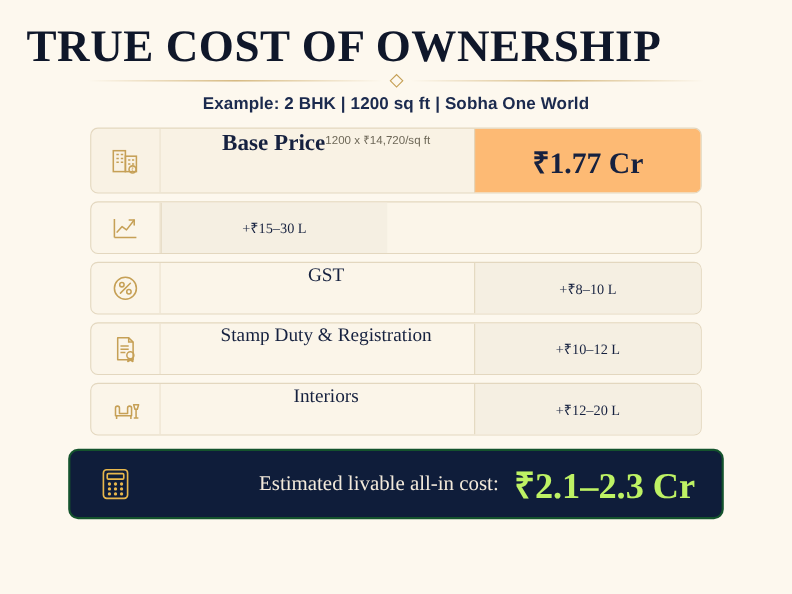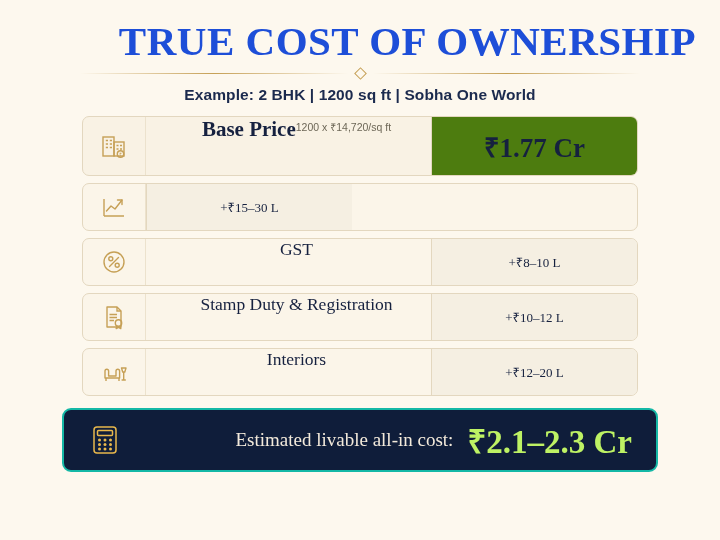--- a/index.html
+++ b/index.html
@@ -17,26 +17,26 @@
     position: relative;
     width: 720px;
     height: 540px;
     background: #fdf8ee;
     box-sizing: border-box;
     padding: 14px 24px 10px 24px;
   }
 
   
   .title {
-    text-align: right;
+    text-align: left;
     font-family: "Liberation Serif", serif;
     font-weight: bold;
     font-size: 41px;
     letter-spacing: 0.5px;
-    color: #1d4ed8;
+    color: #0f172a;
     margin: 6px 0 4px 0;
     line-height: 1.05;
   }
 
   
   .divider {
     display: flex;
     align-items: center;
     justify-content: center;
     gap: 8px;
@@ -123,32 +123,32 @@
     display: flex;
     align-items: center;
     justify-content: center;
     background: #f5efe2;
     border-left: 1px solid #e3d7bf;
     font-family: "Liberation Serif", serif;
     font-size: 13px;
     color: #16213f;
   }
   .row.hero .value-cell {
-    background: #4d7c0f;
+    background: #fdba74;
     font-size: 27px;
     font-weight: bold;
   }
 
   
   .total-bar {
     width: 596px;
     margin: 12px auto 0 auto;
     height: 64px;
     background: #0f1d3a;
-    border: 2px solid #14b8a6;
+    border: 2px solid #14532d;
     border-radius: 9px;
     display: flex;
     align-items: center;
     padding: 0 10px 0 10px;
     box-sizing: border-box;
   }
   .total-icon {
     width: 62px;
     height: 46px;
     display: flex;

